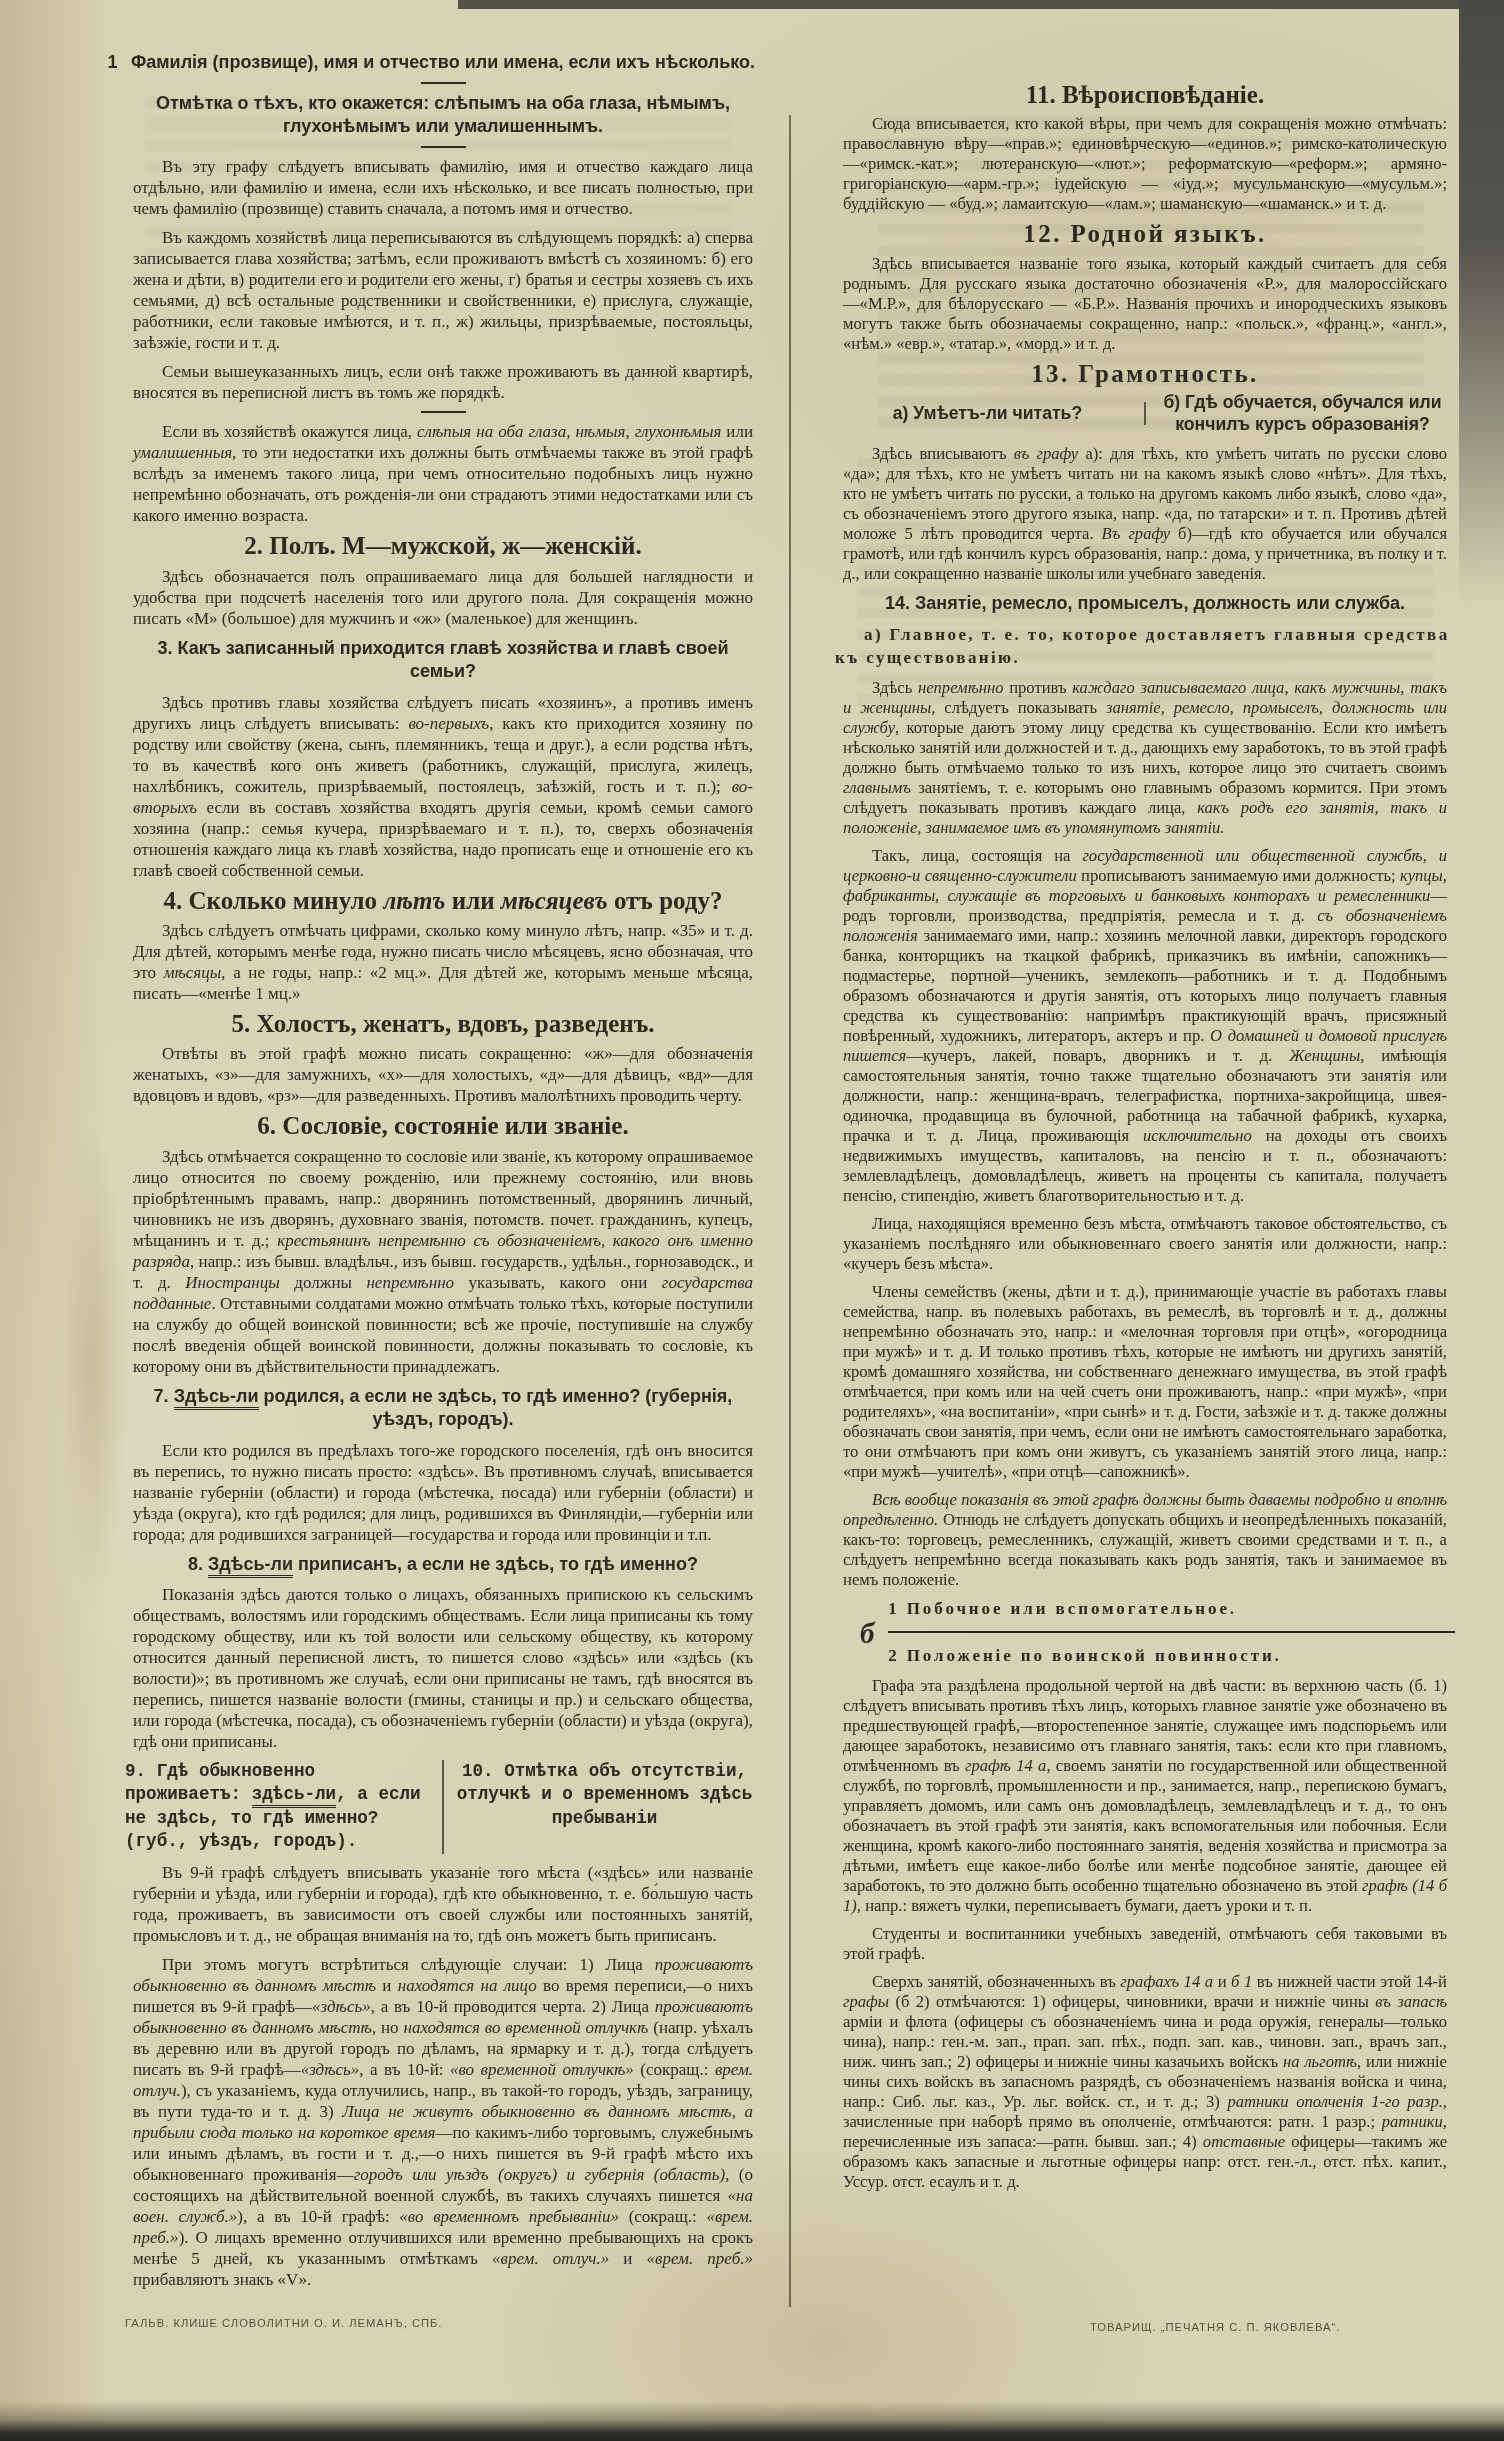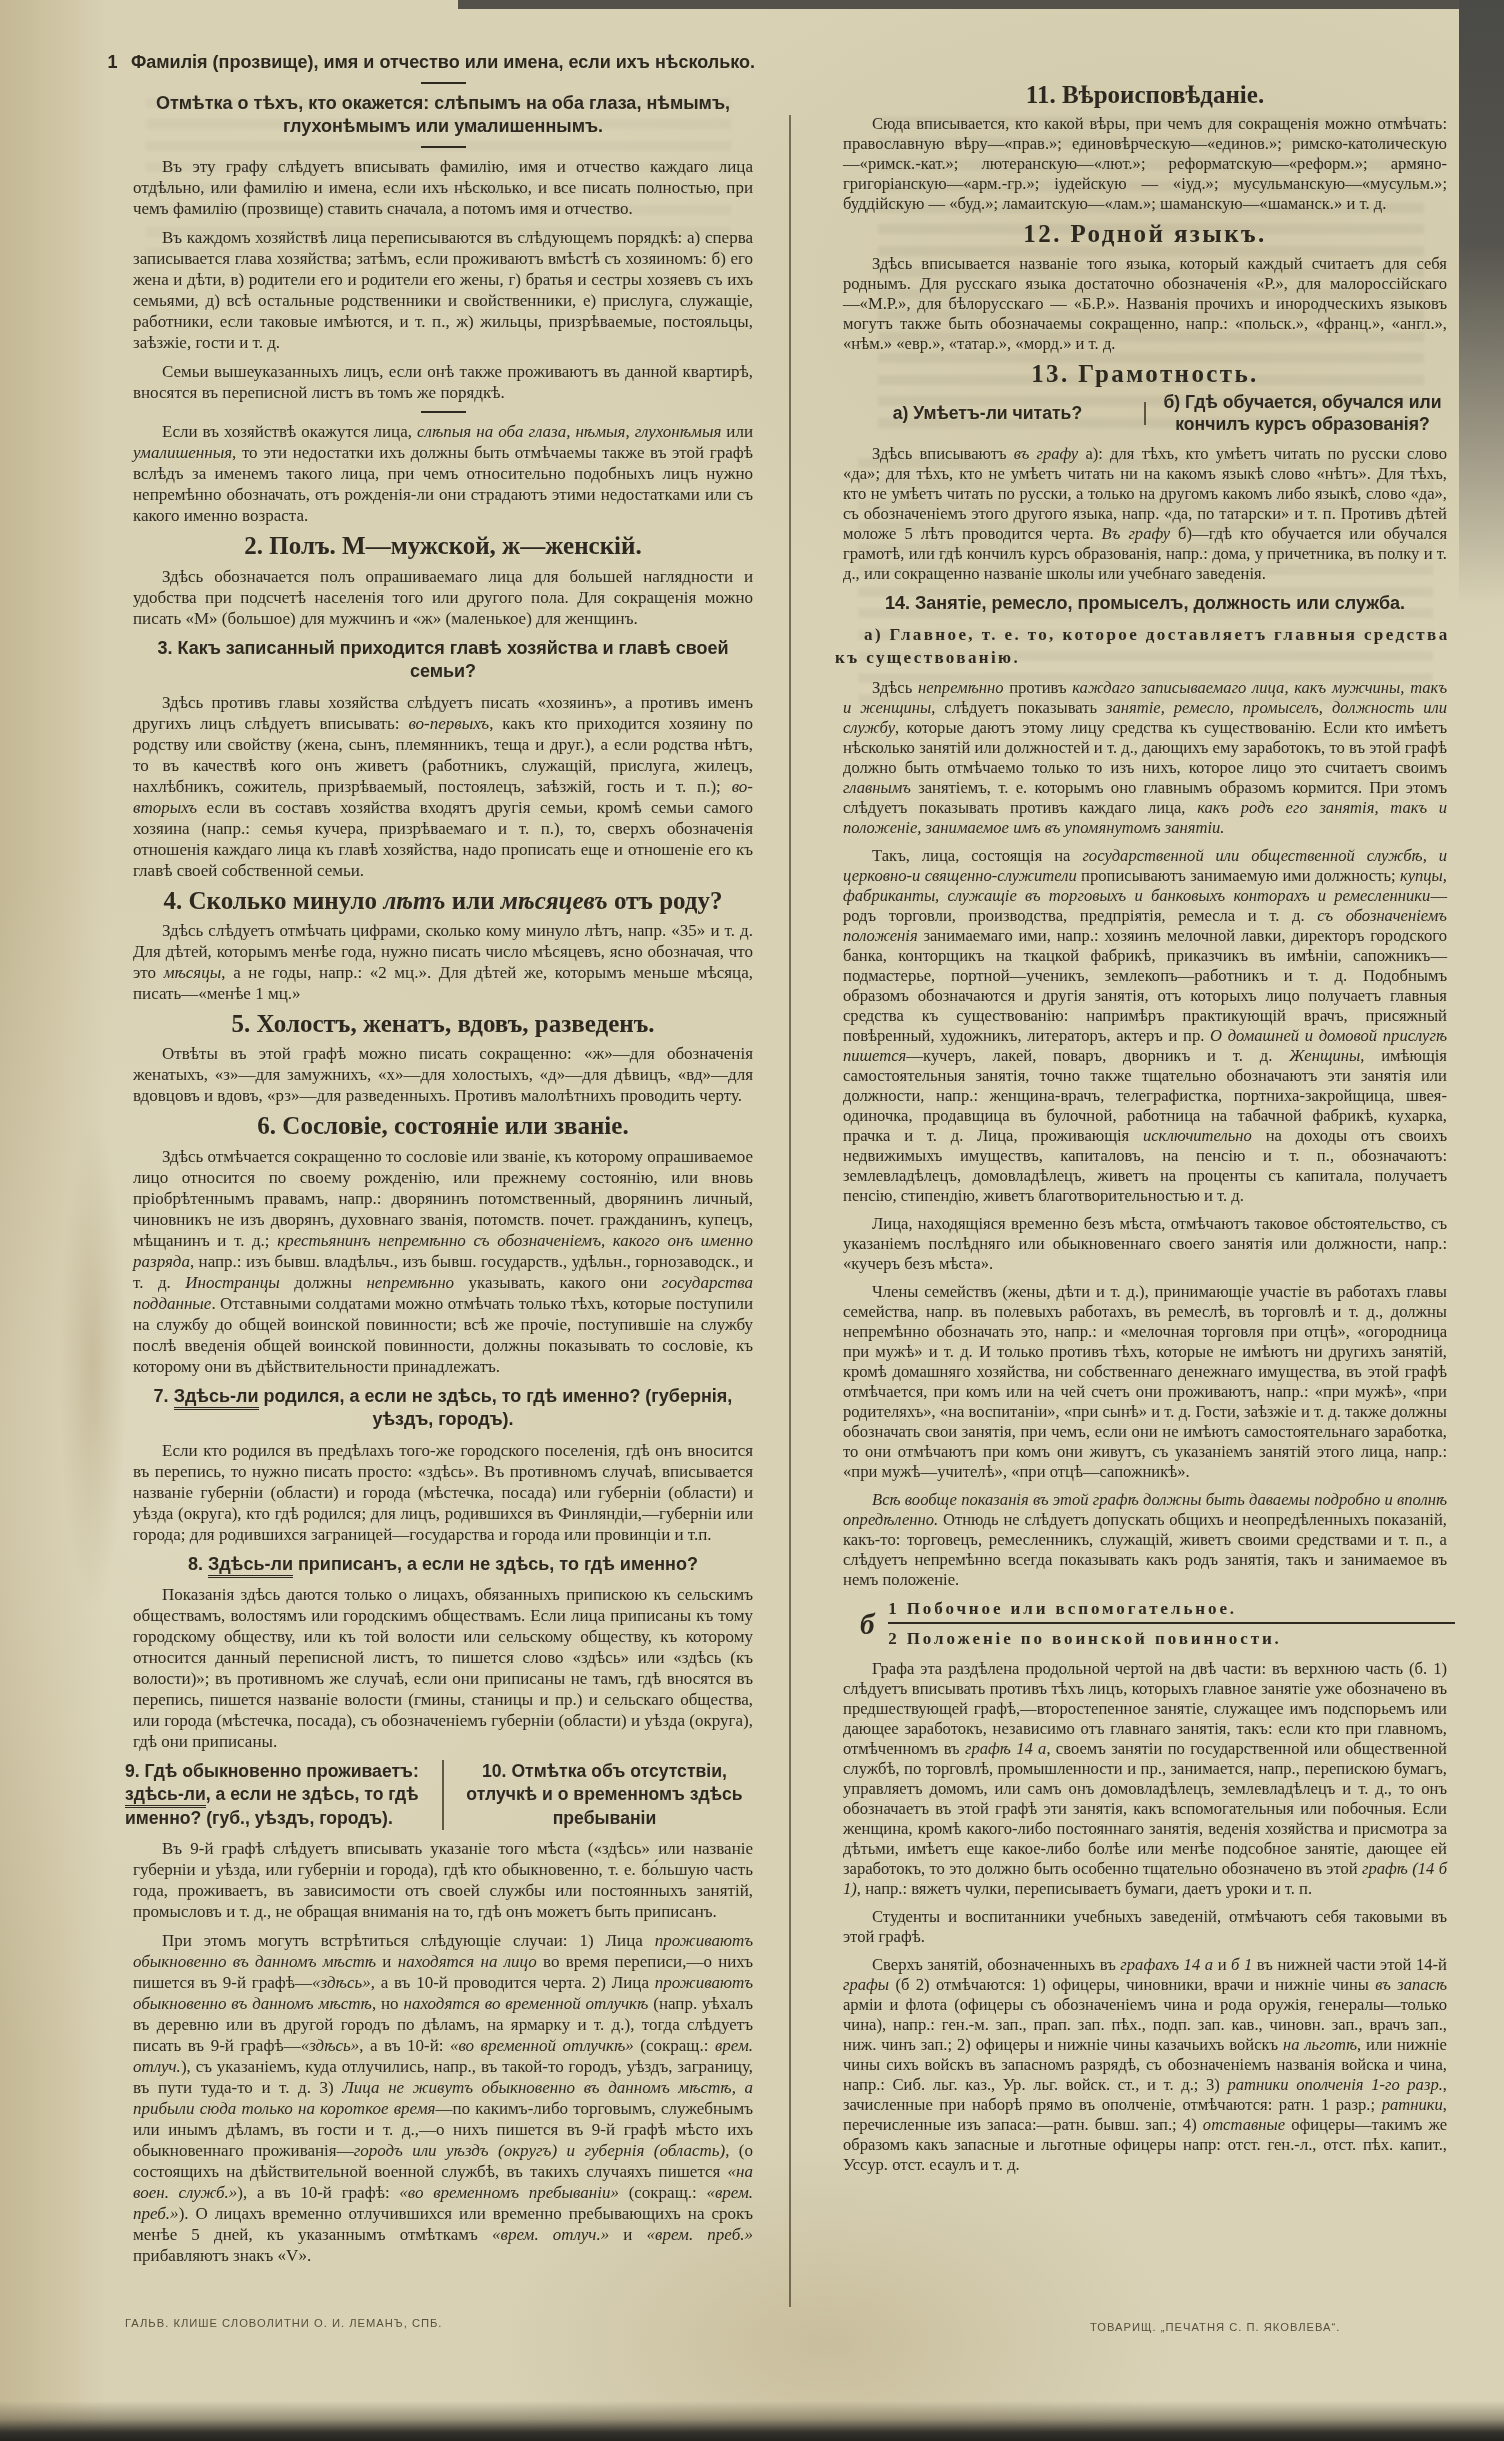--- a/index.html
+++ b/index.html
@@ -33,31 +33,31 @@
   .h-serif{font-weight:bold;text-align:center;text-indent:0;margin:6.8px 0 3.9px 0;font-size:25px;line-height:23.4px;}
   .h-sans{font-family:"Liberation Sans","DejaVu Sans",sans-serif;font-weight:bold;text-align:center;
     text-indent:0;margin:7.8px 0 4.9px 0;font-size:18px;line-height:23.4px;}
   .h-spaced{letter-spacing:2.4px;}
   .hrule{width:45px;border-top:2.9px solid #2d2920;margin:7.8px auto 7.8px auto;height:0;}
   .u-dbl{border-bottom:3.9px double #2d2920;padding-bottom:1px;}
   .twocol{display:flex;margin:5.9px 0 3.9px 0;}
   .twocol .cell{flex:1;}
   .twocol .cell.first{border-right:2px solid rgba(64,56,42,.8);padding-right:4px;}
   .twocol .cell.second{padding-left:4px;}
-  .h910 .cell{font-family:Liberation Sans, sans-serif;font-weight:bold;
+  .h910 .cell{font-family:Liberation Mono, monospace;font-weight:bold;
     font-size:17.6px;line-height:23.4px;text-align:left;}
   .h910 .cell.second{text-align:center;}
   .h13ab{align-items:center;}
   .h13ab .cell{font-family:"Liberation Sans","DejaVu Sans",sans-serif;font-weight:bold;
     font-size:17.6px;line-height:22.4px;text-align:center;}
   .b14{display:flex;align-items:center;margin:7.8px 0 5.9px 0;}
   .b14 .brace{font-size:29px;font-weight:bold;margin:0 13.7px 0 25px;font-style:italic;}
   .b14 .lines{flex:1;}
   .b14 .l1,.b14 .l2{font-weight:bold;letter-spacing:2.9px;text-indent:0;text-align:left;font-size:17px;line-height:22.4px;}
-  .b14 .l1{border-bottom:2px solid #2d2920;padding-bottom:2px;margin-bottom:4px;}
+  .b14 .l1{border-bottom:2px solid #2d2920;padding-bottom:11px;margin-bottom:12px;}
   .ha14{font-weight:bold;letter-spacing:2.4px;text-indent:29px;text-align:left;margin:7.8px 0 3.9px 0;font-size:17px;line-height:23.4px;}
   .footer{position:absolute;font-family:"Liberation Sans","DejaVu Sans",sans-serif;
     font-size:11.2px;letter-spacing:1px;color:#57503e;}
   #footL{left:125px;top:2317px;}
   #footR{left:1090px;top:2321px;}
 </style>
 </head>
 <body>
 
 <div id="page">

